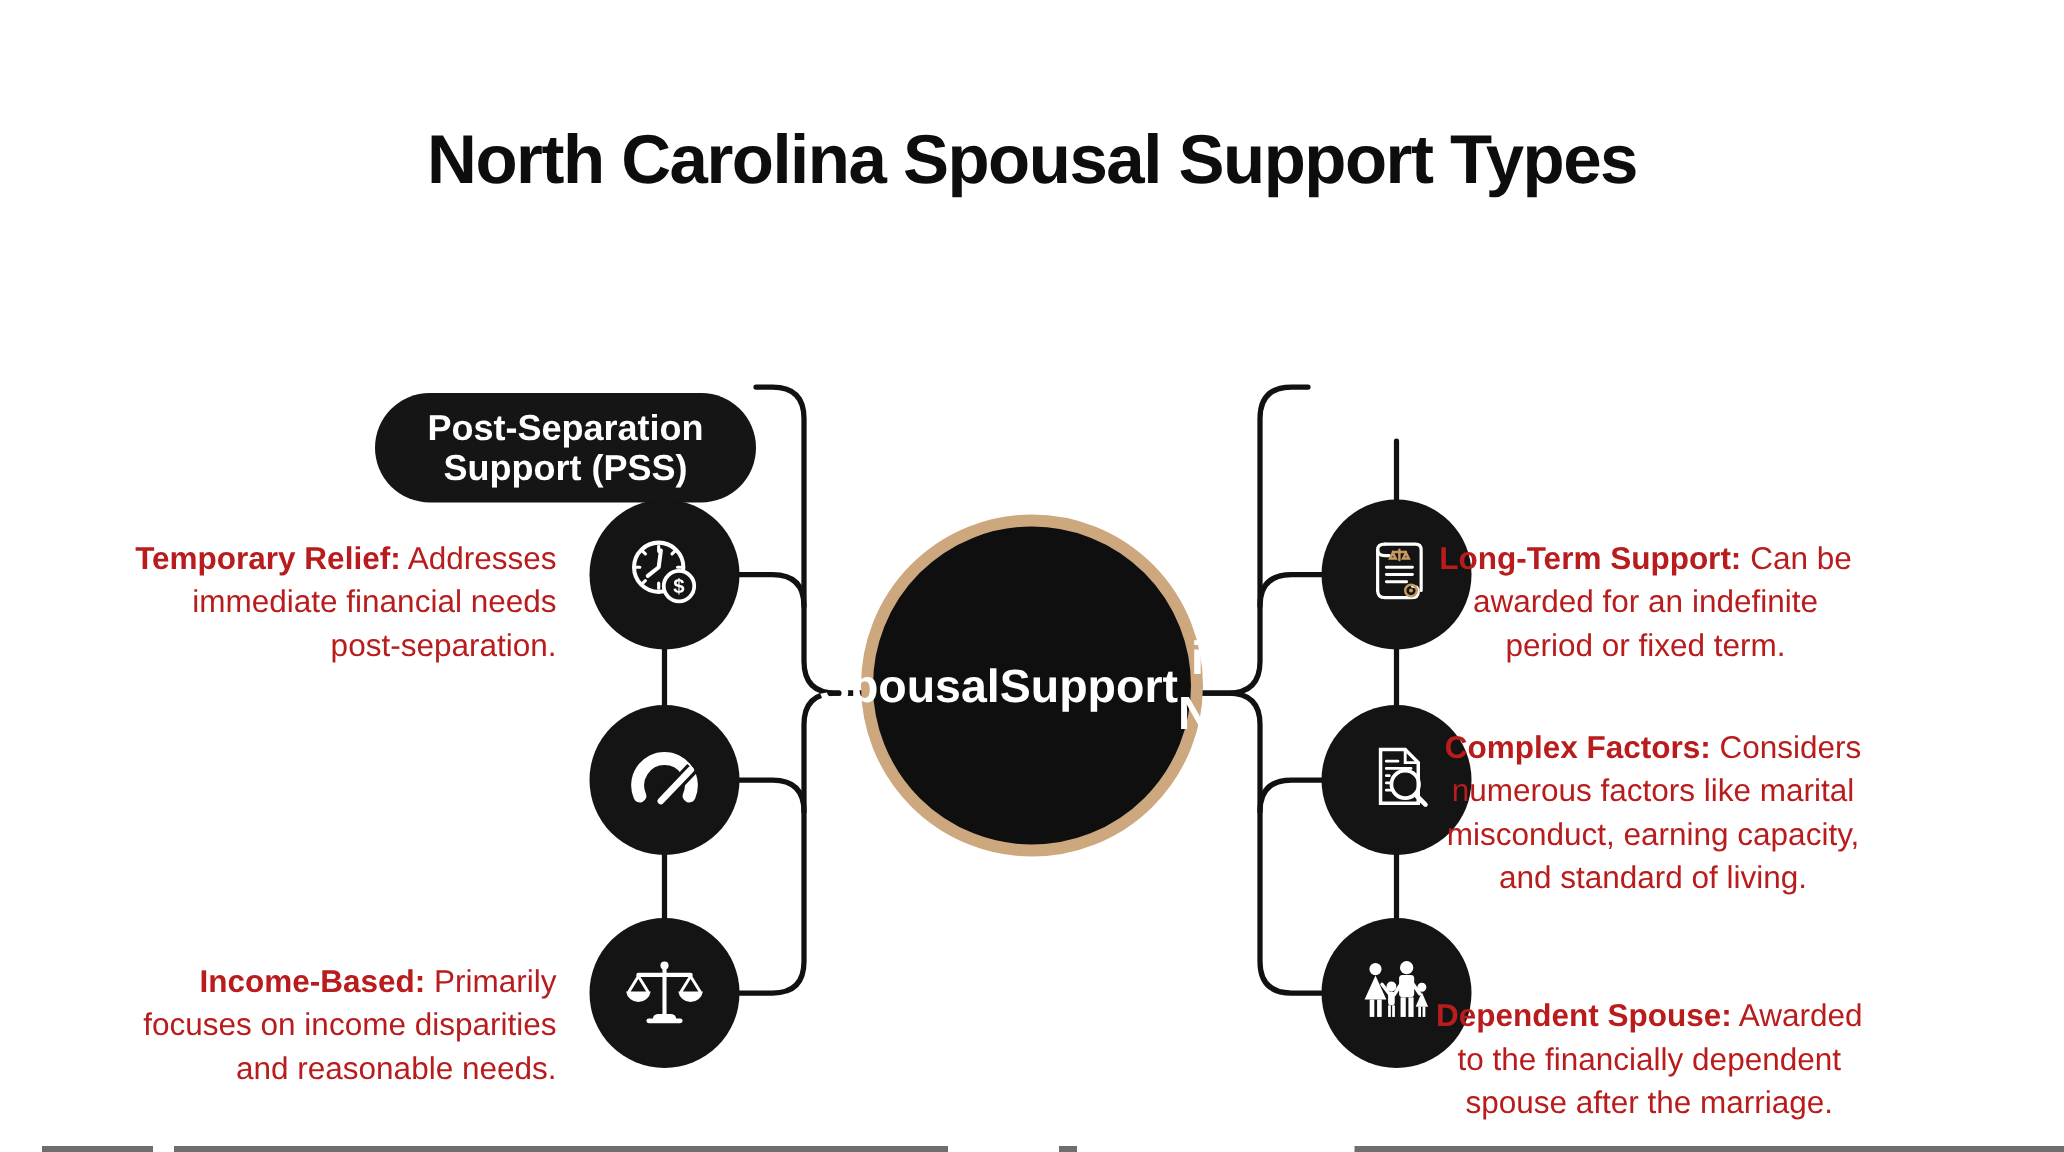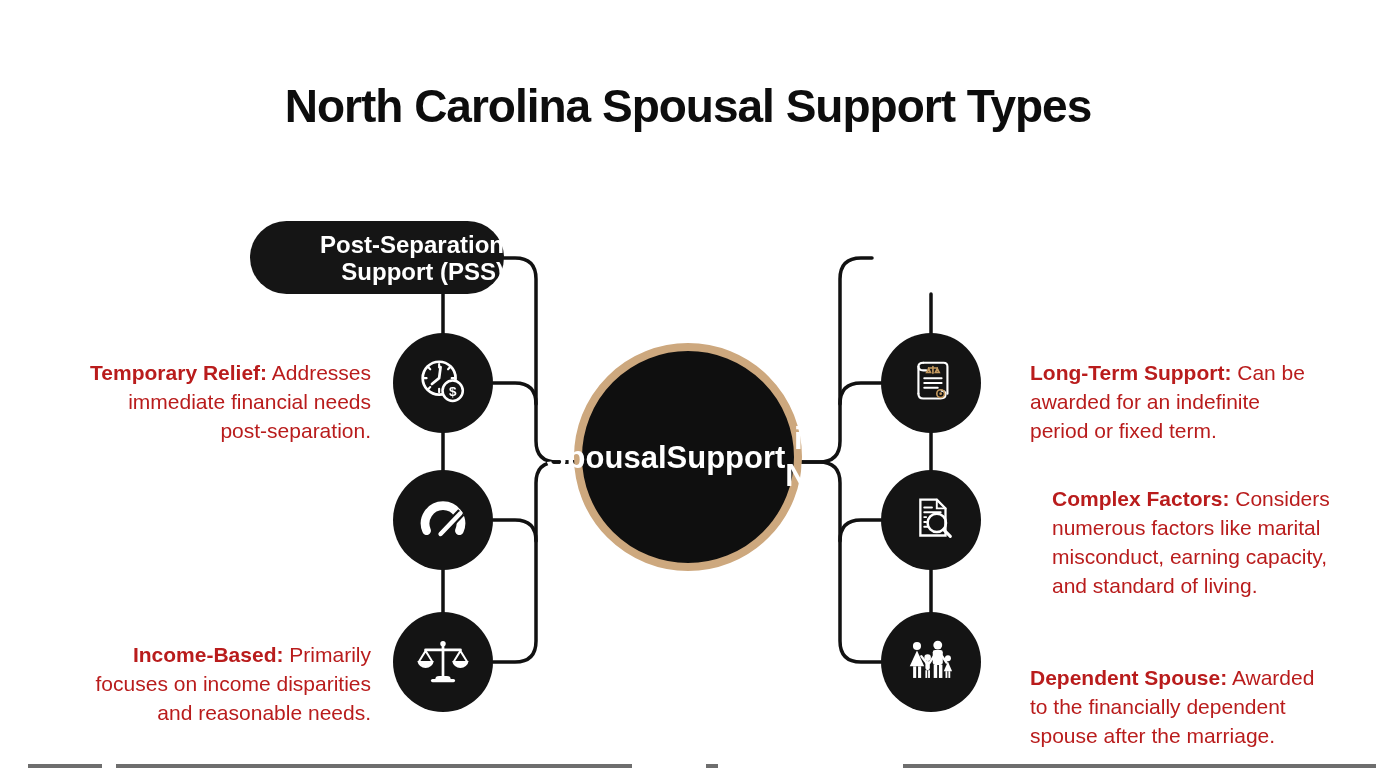--- a/index.html
+++ b/index.html
@@ -2,38 +2,38 @@
 <html><head>
 <meta charset="utf-8">
 <style>
   html,body{margin:0;padding:0;background:#ffffff;}
   .canvas{position:relative;width:1376px;height:768px;background:#ffffff;overflow:hidden;
           font-family:"Liberation Sans", sans-serif;color:#141414;}
   .title{position:absolute;top:35px;left:0;width:100%;text-align:center;
          font-size:46px;font-weight:bold;letter-spacing:-1px;color:#0d0d0d;margin-top:44px;}
   svg.connectors{position:absolute;left:0;top:0;}
   .pill{position:absolute;background:#151515;color:#ffffff;border-radius:40px;
-        display:flex;flex-direction:column;align-items:flex-end;justify-content:center;
-        font-weight:bold;font-size:24px;line-height:27px;text-align:center;}
+        display:flex;flex-direction:column;align-items:center;justify-content:center;
+        font-weight:bold;font-size:24px;line-height:27px;text-align:center;margin-top:41px;}
   #pill-left{left:250px;top:221px;width:254px;height:73px;}
   #pill-right{left:871px;top:222px;width:189px;height:71px;}
   .icon-node{position:absolute;width:100px;height:100px;border-radius:50%;background:#141414;
              display:flex;align-items:center;justify-content:center;}
   #n-l1{left:393px;top:333px;} #n-l2{left:393px;top:470px;} #n-l3{left:393px;top:612px;}
   #n-r1{left:881px;top:333px;} #n-r2{left:881px;top:470px;} #n-r3{left:881px;top:612px;}
   .center-node{position:absolute;left:574px;top:343px;width:228px;height:228px;box-sizing:border-box;
                border-radius:50%;background:#0f0f0f;border:8px solid #cda87e;color:#ffffff;
                display:flex;flex-direction:row;align-items:center;justify-content:center;
                font-size:31px;font-weight:bold;line-height:37px;text-align:center;}
   .desc{position:absolute;font-size:21px;line-height:29px;color:#b91c1c;}
   .desc .lbl{font-weight:bold;}
   .desc-left{text-align:right;right:1005px;}
-  .desc-right{text-align:left;left:1030px;}
+  .desc-right{text-align:center;left:952px;}
   #d-l1{top:337px;width:305px;} #d-l2{top:478px;width:255px;} #d-l3{top:619px;width:305px;}
-  #d-r1{top:337px;width:290px;} #d-r2{top:463px;width:300px;margin-left:22px;} #d-r3{top:619px;width:295px;margin-top:44px;}
+  #d-r1{top:337px;width:290px;} #d-r2{top:463px;width:300px;} #d-r3{top:619px;width:295px;margin-top:44px;}
   .edge-seg{position:absolute;bottom:0;height:4px;background:#4a4a4a;opacity:.8;}
 </style>
 </head>
 <body>
 
 <div class="canvas">
 
   <div class="title">North Carolina Spousal Support Types</div>
 
   <svg class="connectors" width="1376" height="768" viewBox="0 0 1376 768">

